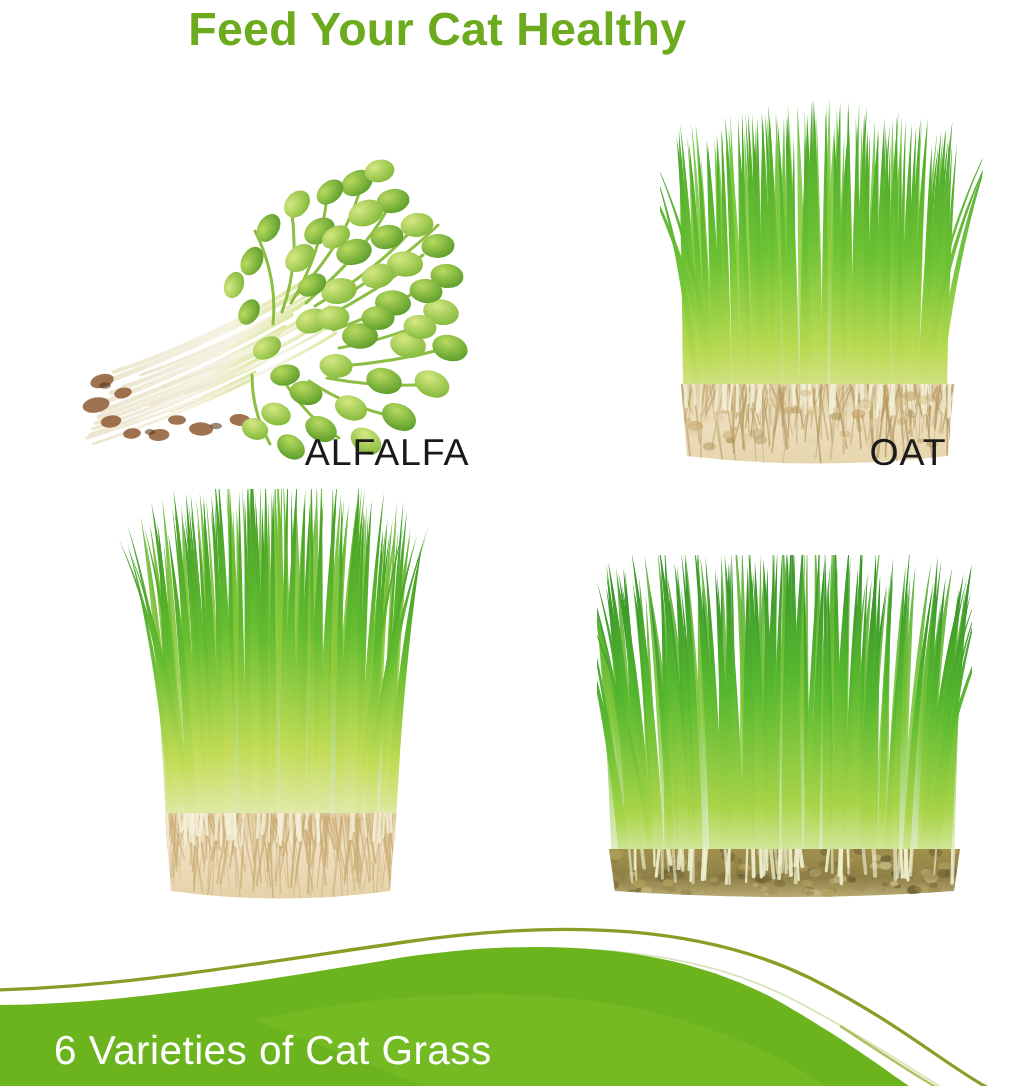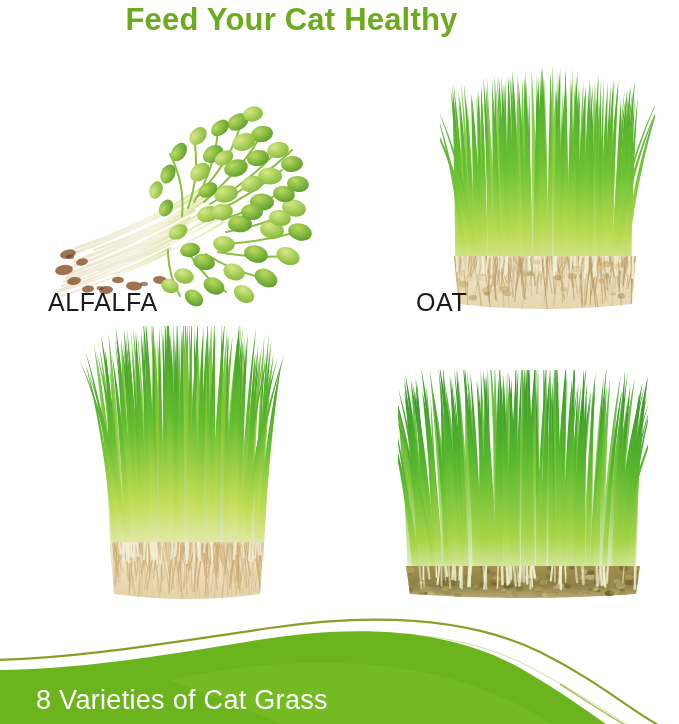--- a/index.html
+++ b/index.html
@@ -24,21 +24,21 @@
     padding-left:8px;
     box-sizing:border-box;
   }
 
   
   .cell{position:absolute;}
   .art{position:absolute;left:0;top:0;}
   .caption{
     position:absolute;
     width:100%;
-    text-align:left;
+    text-align:right;
     font-size:25px;
     color:#1a1a1a;
     font-weight:400;
     letter-spacing:0.6px;
     font-family:"Liberation Sans", sans-serif;
     white-space:nowrap;
   }
 
   
   #cell-alfalfa{left:48px;  top:84px;  width:265px;height:250px;}
@@ -1413,16 +1413,16 @@
 
       <path d="M-5 46 C 80 44 160 30 270 14 C 380 -2 470 4 540 38 C 600 68 630 96 660 112" fill="none" stroke="#84981a" stroke-width="2.2" opacity="0.95"></path>
       <path d="M-5 60 C 70 58 150 46 260 28 C 372 10 462 18 528 52 C 586 82 614 104 640 118" fill="none" stroke="#c9d79e" stroke-width="1.2" opacity="0.7"></path>
 
       <path d="M-5 56 C 70 56 150 44 258 26 C 368 8 456 18 520 54 C 572 84 596 104 618 118 L 618 120 L -5 120 Z" fill="#6cb41e"></path>
 
       <path d="M 170 66 C 260 46 360 42 440 62 C 500 78 540 100 560 118 L 300 118 C 260 100 210 82 170 66 Z" fill="#7cc02b" opacity="0.45"></path>
 
       <path d="M 560 70 C 600 96 624 112 648 124" fill="none" stroke="#9fb23a" stroke-width="1.6" opacity="0.8"></path>
     </svg>
-    <div class="banner-text">8 Varieties of Cat Grass</div>
+    <div class="banner-text">6 Varieties of Cat Grass</div>
   </div>
 
 </div>
 
 </body></html>

